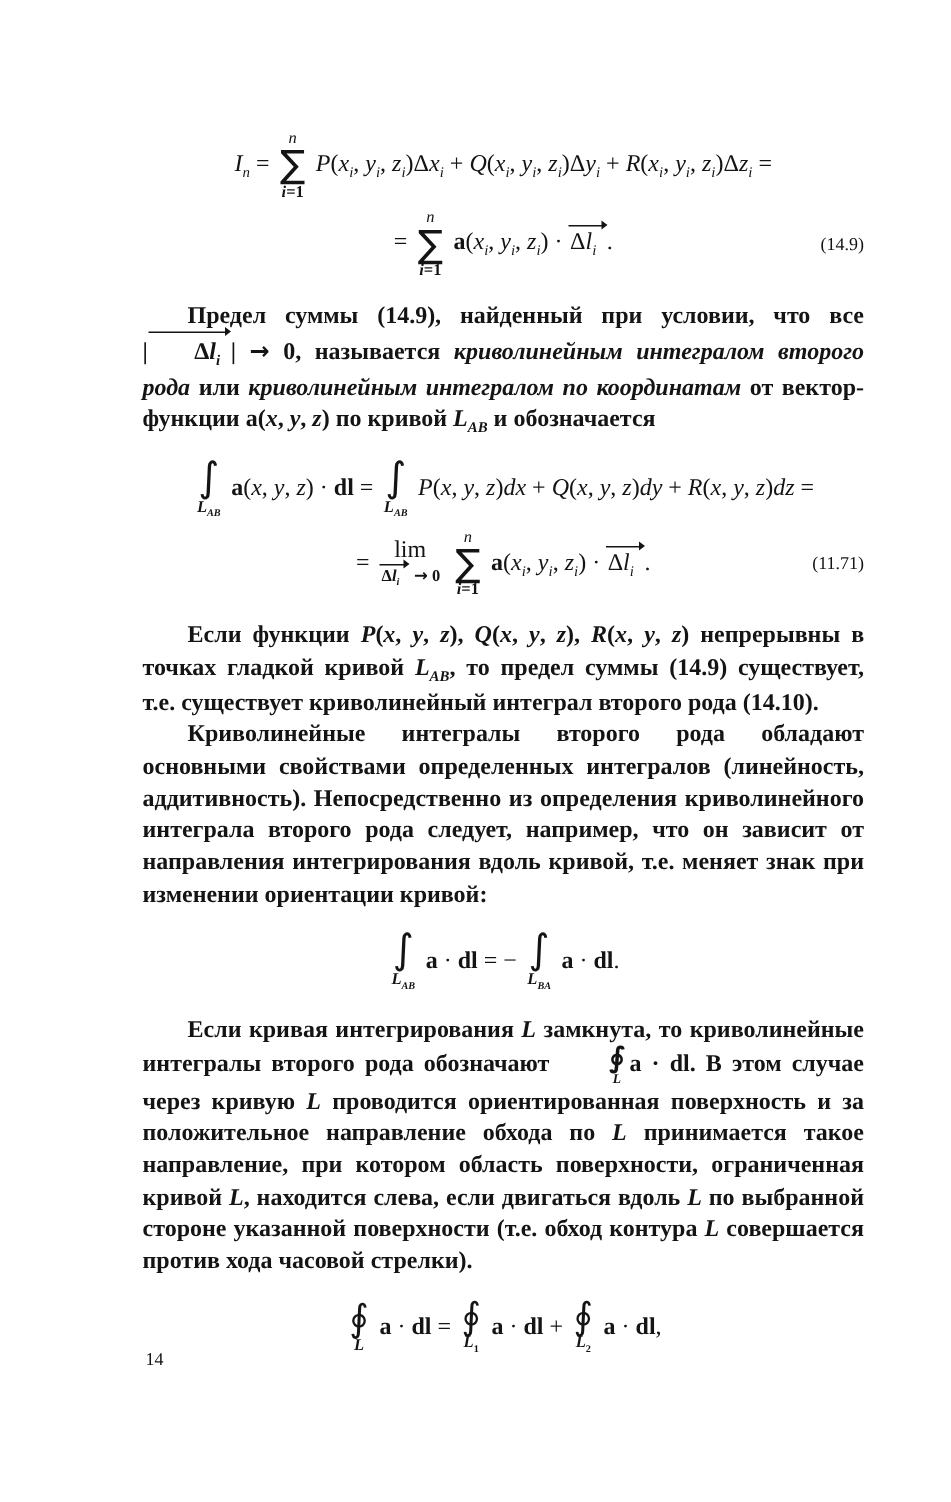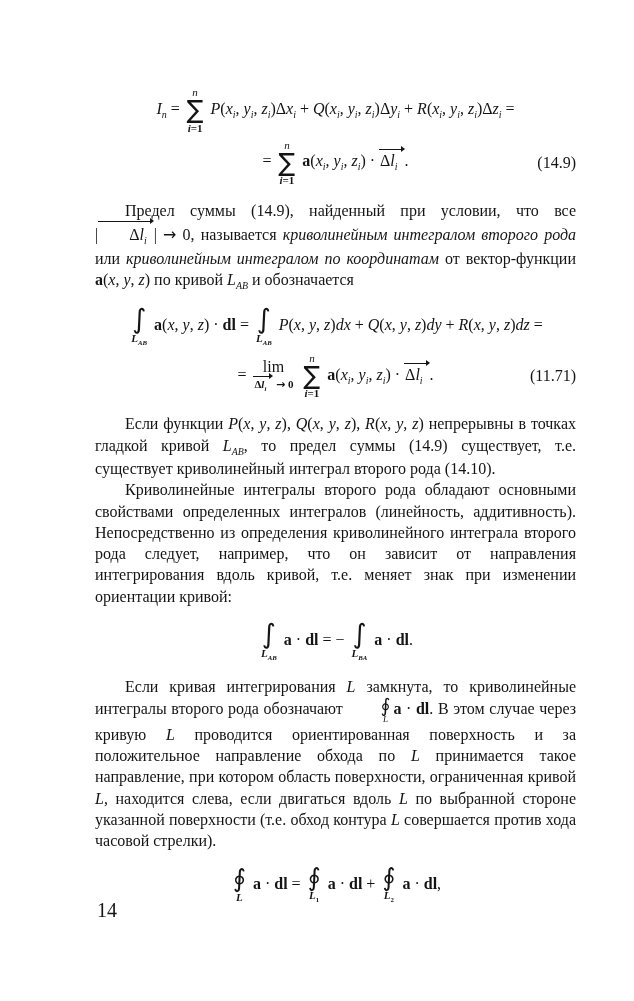--- a/index.html
+++ b/index.html
@@ -15,34 +15,35 @@
   .page {
     position: absolute; inset: 0;
     padding: 84px 58px 0 95px;
   }
   .para {
     font-size: 16px;
     line-height: 1.33;
     text-align: justify;
     text-indent: 30px;
     margin: 0;
+    font-weight: bold;
   }
   .formula {
     position: relative;
     text-align: center;
     font-size: 16px;
     margin: 11px 0;
   }
   .formula:first-child { margin-top: 0; }
   .fline { padding: 3px 0; }
   .frel { position: relative; }
   .eqnum {
     position: absolute; right: 0; top: 50%;
     transform: translateY(-50%);
-    font-size: 16px;
+    font-size: 12px;
   }
   
   .stk {
     display: inline-flex;
     flex-direction: column;
     align-items: center;
     vertical-align: middle;
     line-height: 1;
     margin: 0 3px;
   }
@@ -65,21 +66,21 @@
     content: ""; position: absolute; top: -3px; right: 0;
     width: 0; height: 0;
     border-left: 4.5px solid currentColor;
     border-top: 3.2px solid transparent;
     border-bottom: 3.2px solid transparent;
   }
   .nw { white-space: nowrap; }
   sub { font-size: 0.62em; }
   .pagenum {
     position: absolute; left: 97px; top: 899px;
-    font-size: 20px;
+    font-size: 12px;
   }
 </style>
 </head>
 <body>
 
 <div class="page">
 
   <div class="formula">
     <div class="fline"><i>I</i><sub><i>n</i></sub> = <span class="stk">
           <span class="t"><i>n</i></span>

